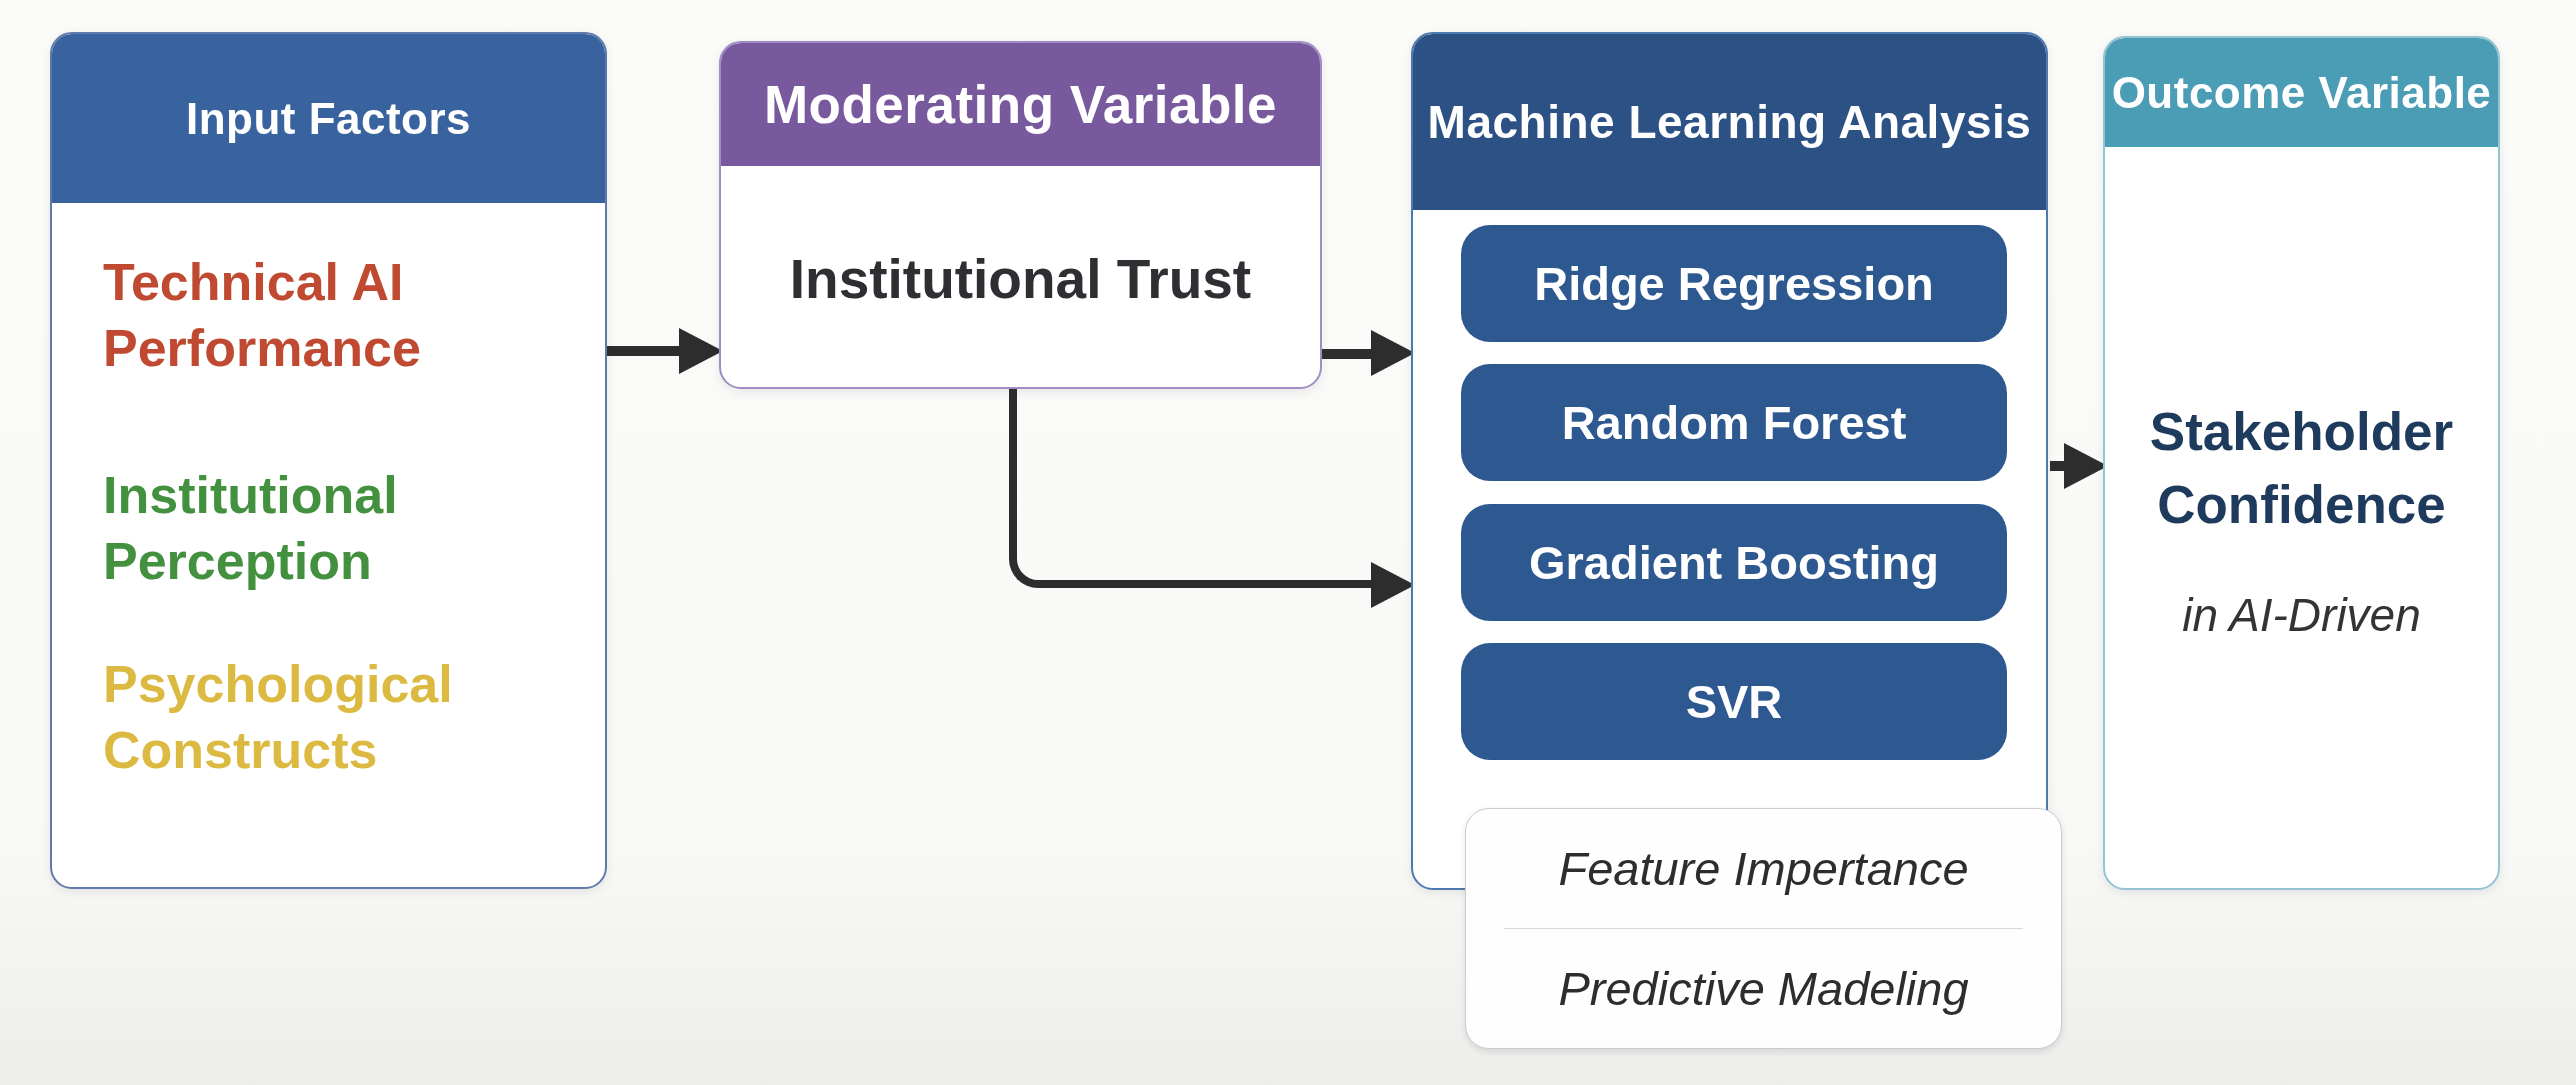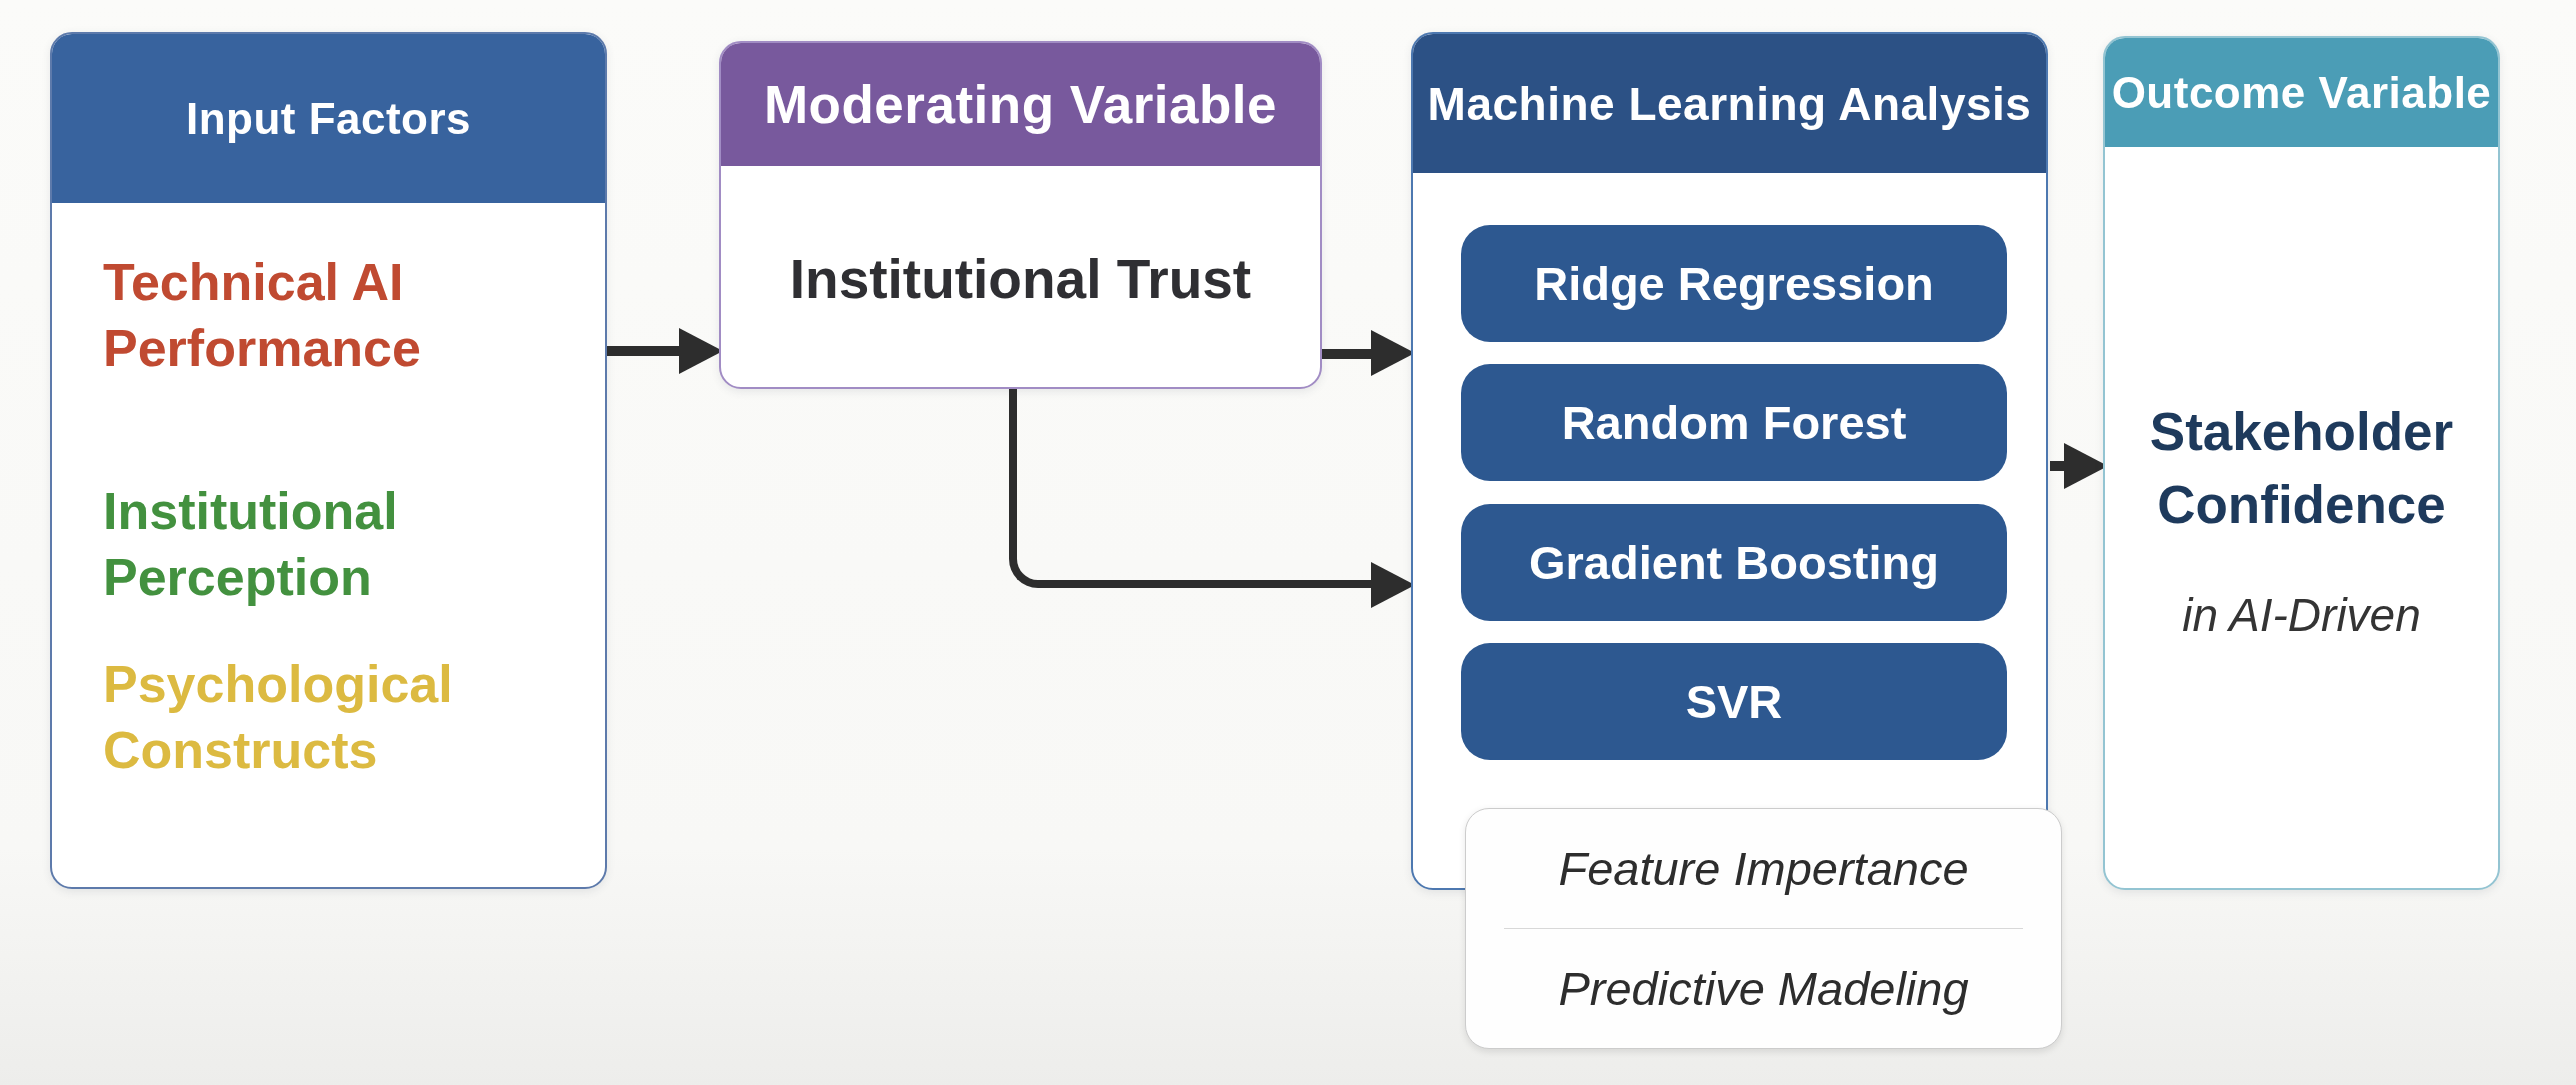--- a/index.html
+++ b/index.html
@@ -17,33 +17,33 @@
     box-shadow:0 2.7px 9px rgba(60,70,90,.10);
   }
   .card-header{
     display:flex;align-items:center;justify-content:center;
     color:#ffffff;font-weight:bold;letter-spacing:0.5px;
   }
   #input-card{left:50px;top:32px;width:557px;height:857px;}
   #input-card .card-header{height:169px;font-size:44px;}
   .input-item{position:absolute;left:51px;width:437px;font-weight:bold;font-size:52px;line-height:66px;}
   #input-item-0{top:215px;}
-  #input-item-1{top:428px;margin-top:16px;}
+  #input-item-1{top:428px;}
   #input-item-2{top:617px;}
 
   #moderator-card{left:719px;top:41px;width:603px;height:348px;}
   #moderator-card .card-header{height:123px;font-size:53px;}
   .moderator-body{
     position:absolute;left:0;top:123px;width:100%;height:225px;
     display:flex;align-items:center;justify-content:center;
     font-weight:bold;font-size:55px;color:#2f2f33;
   }
 
   #ml-card{left:1411px;top:32px;width:637px;height:858px;}
-  #ml-card .card-header{height:139px;font-size:46px;}
+  #ml-card .card-header{height:176px;font-size:46px;}
   .pill{
     position:absolute;left:48px;width:546px;height:117px;border-radius:29px;
     display:flex;align-items:center;justify-content:center;
     color:#ffffff;font-weight:bold;font-size:47px;box-sizing:border-box;
   }
   #pill-0{top:191px;}
   #pill-1{top:330px;}
   #pill-2{top:470px;}
   #pill-3{top:609px;}
 

